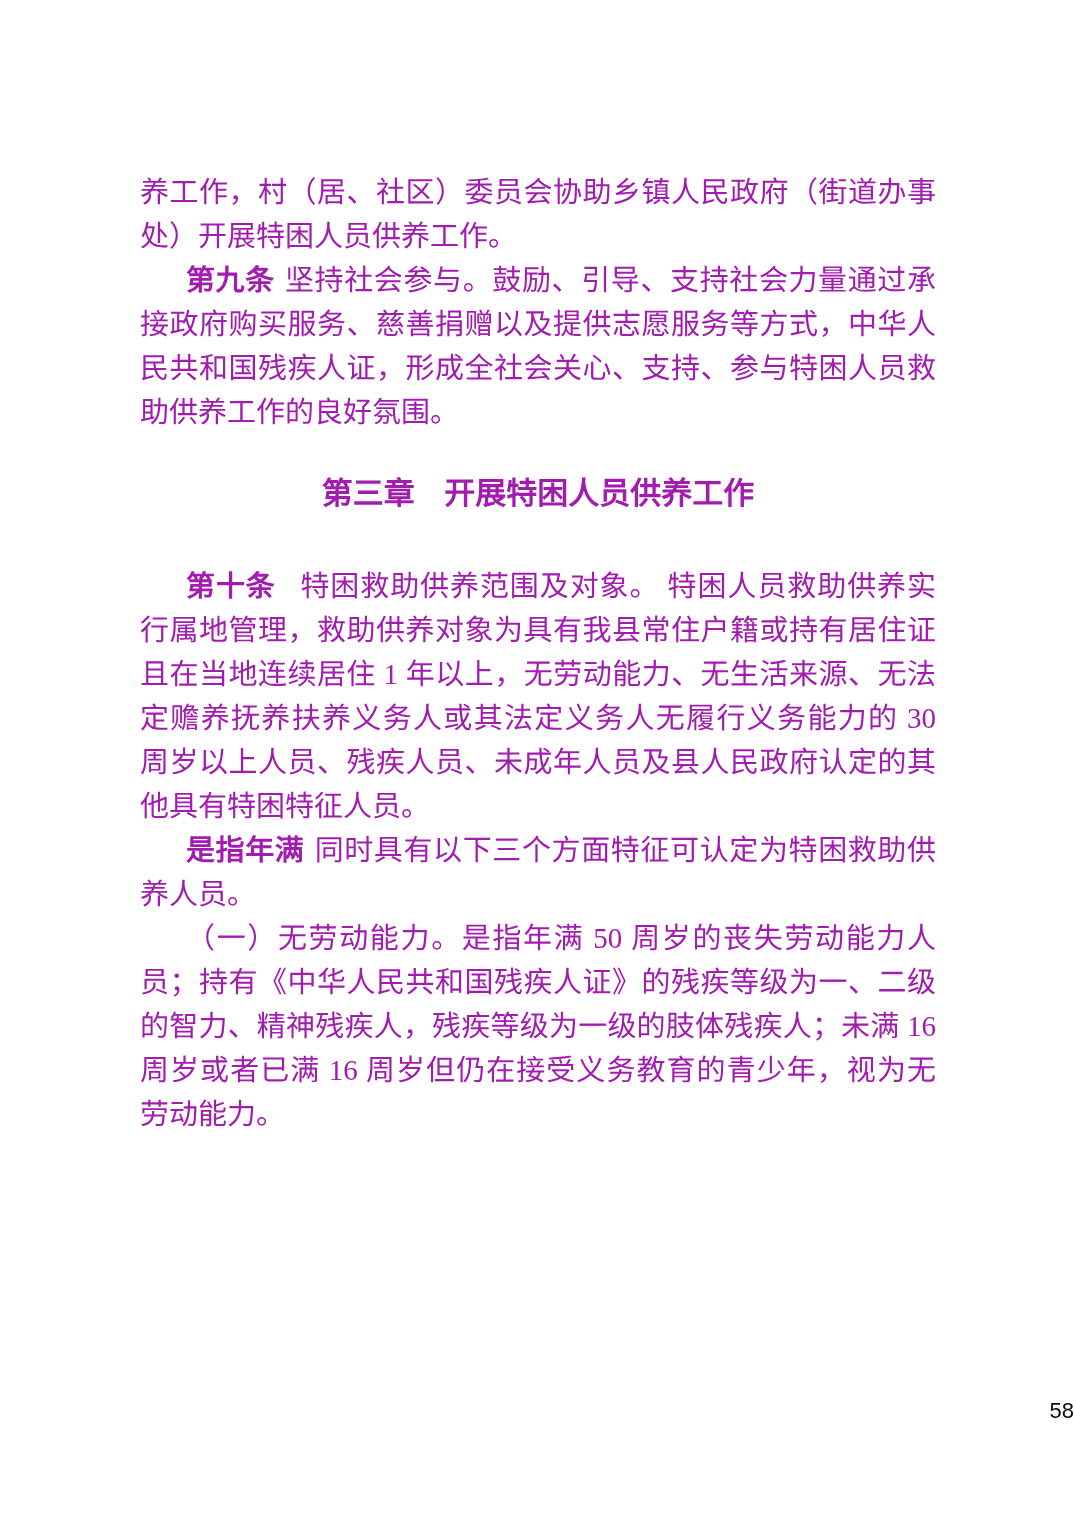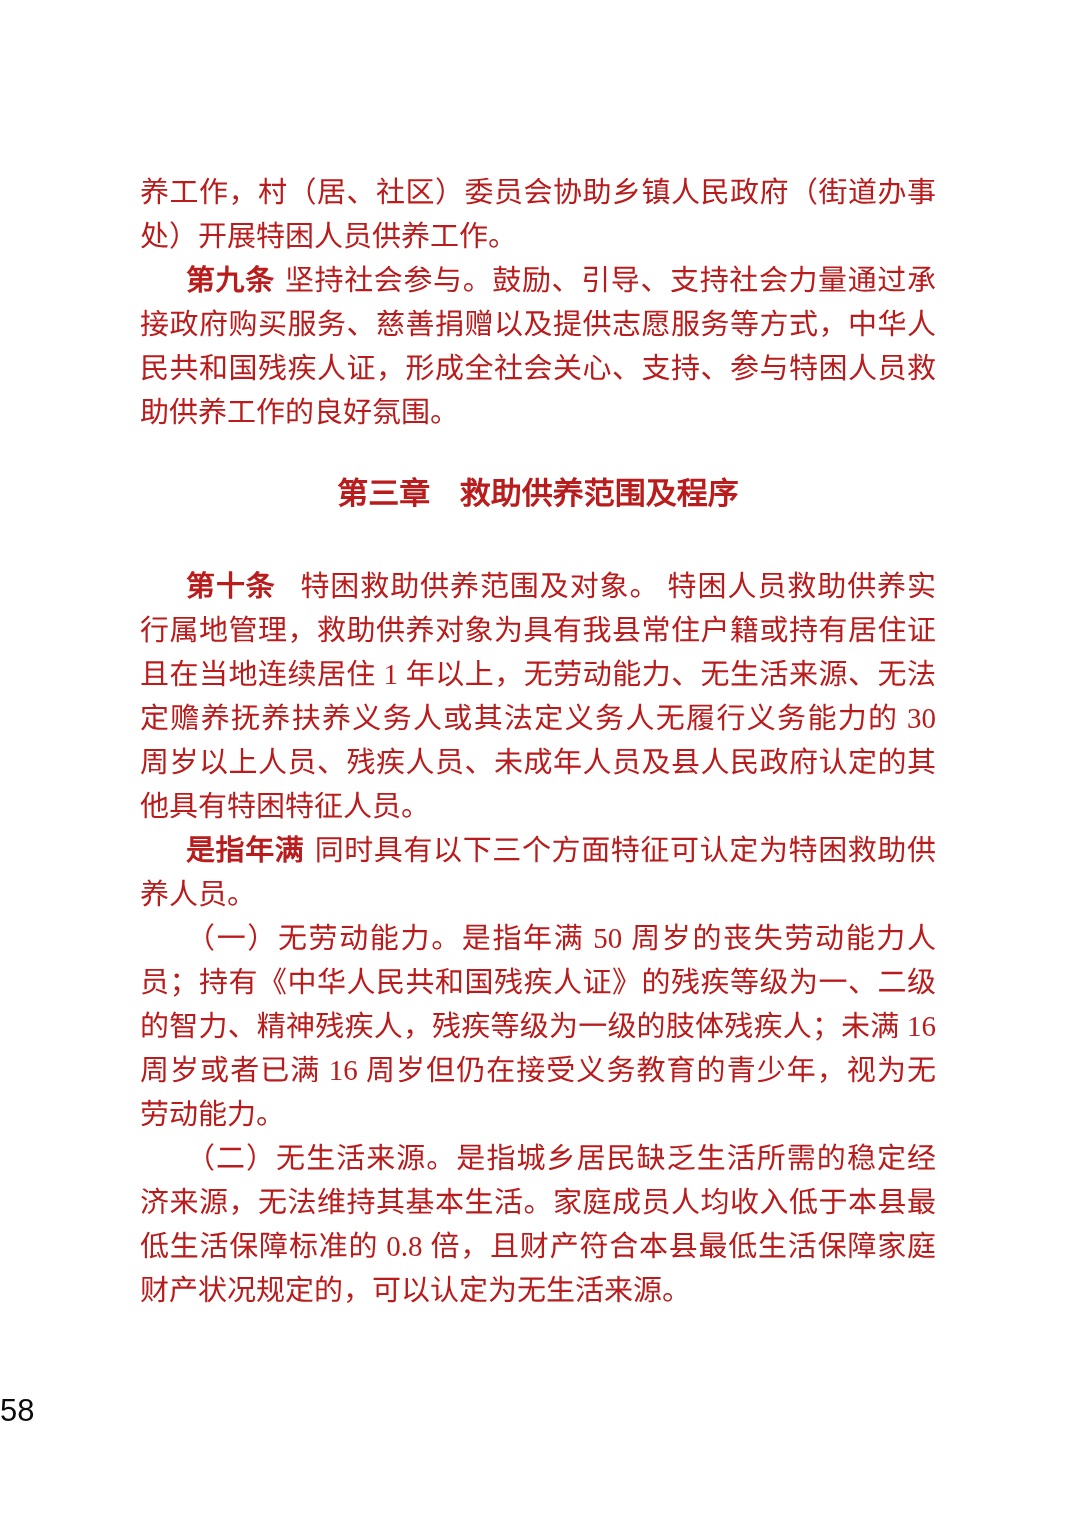--- a/index.html
+++ b/index.html
@@ -14,21 +14,21 @@
     overflow: hidden;
   }
   .doc-content {
     position: absolute;
     left: 140px;
     top: 170px;
     width: 796px;
     font-family: "Liberation Serif", "DejaVu Serif", serif;
     font-size: 29px;
     line-height: 44px;
-    color: #b91c1c;
+    color: #a21caf;
     text-align: justify;
   }
   .para {
     margin: 0;
     padding: 0;
   }
   .para.indent {
     text-indent: 46px;
   }
   .article-num {
@@ -48,35 +48,34 @@
     text-indent: 0;
   }
   .chapter-num {
     margin-right: 0.95em;
   }
   .page-footer {
     position: absolute;
     left: 0;
     top: 1396px;
     width: 1074px;
-    text-align: left;
+    text-align: right;
     font-family: "Liberation Sans", "DejaVu Sans", sans-serif;
-    font-size: 31px;
+    font-size: 22px;
     line-height: 30px;
     color: #0a0a0a;
   }
 </style>
 </head>
 <body>
 
 <div class="doc-content">
     <p class="para"><span>养工作，村（居、社区）委员会协助乡镇人民政府（街道办事处）开展特困人员供养工作。</span></p>
     <p class="para indent"><b class="article-num">第九条</b><span>坚持社会参与。鼓励、引导、支持社会力量通过承接政府购买服务、慈善捐赠以及提供志愿服务等方式，中华人民共和国残疾人证，形成全社会关心、支持、参与特困人员救助供养工作的良好氛围。</span></p>
-    <h2 class="chapter-heading"><span class="chapter-num">第三章</span><span>救助供养范围及程序</span></h2>
+    <h2 class="chapter-heading"><span class="chapter-num">第三章</span><span>开展特困人员供养工作</span></h2>
     <p class="para indent"><b class="article-num wide">第十条</b><span>特困救助供养范围及对象。 特困人员救助供养实行属地管理，救助供养对象为具有我县常住户籍或持有居住证且在当地连续居住 1 年以上，无劳动能力、无生活来源、无法定赡养抚养扶养义务人或其法定义务人无履行义务能力的 30 周岁以上人员、残疾人员、未成年人员及县人民政府认定的其他具有特困特征人员。</span></p>
     <p class="para indent"><b class="article-num">是指年满</b><span>同时具有以下三个方面特征可认定为特困救助供养人员。</span></p>
     <p class="para indent"><span>（一）无劳动能力。是指年满 50 周岁的丧失劳动能力人员；持有《中华人民共和国残疾人证》的残疾等级为一、二级的智力、精神残疾人，残疾等级为一级的肢体残疾人；未满 16 周岁或者已满 16 周岁但仍在接受义务教育的青少年，视为无劳动能力。</span></p>
-    <p class="para indent"><span>（二）无生活来源。是指城乡居民缺乏生活所需的稳定经济来源，无法维持其基本生活。家庭成员人均收入低于本县最低生活保障标准的 0.8 倍，且财产符合本县最低生活保障家庭财产状况规定的，可以认定为无生活来源。</span></p>
   </div>
 
 <div class="page-footer">
   <span>58</span>
 </div>
 
 </body></html>

